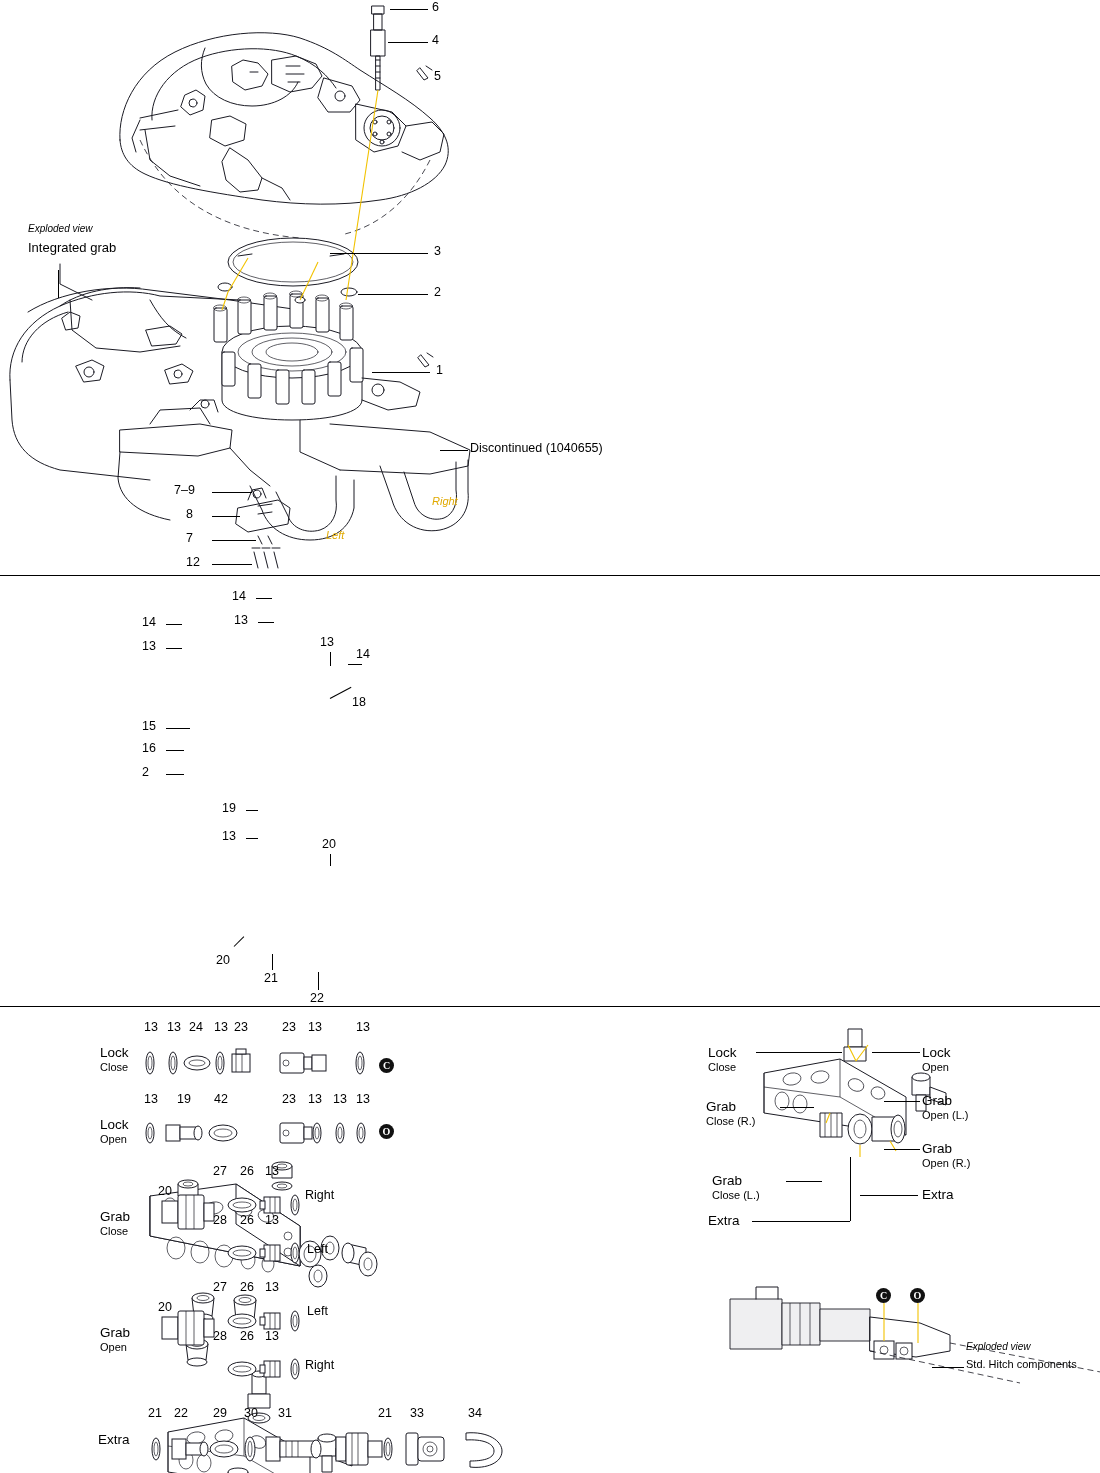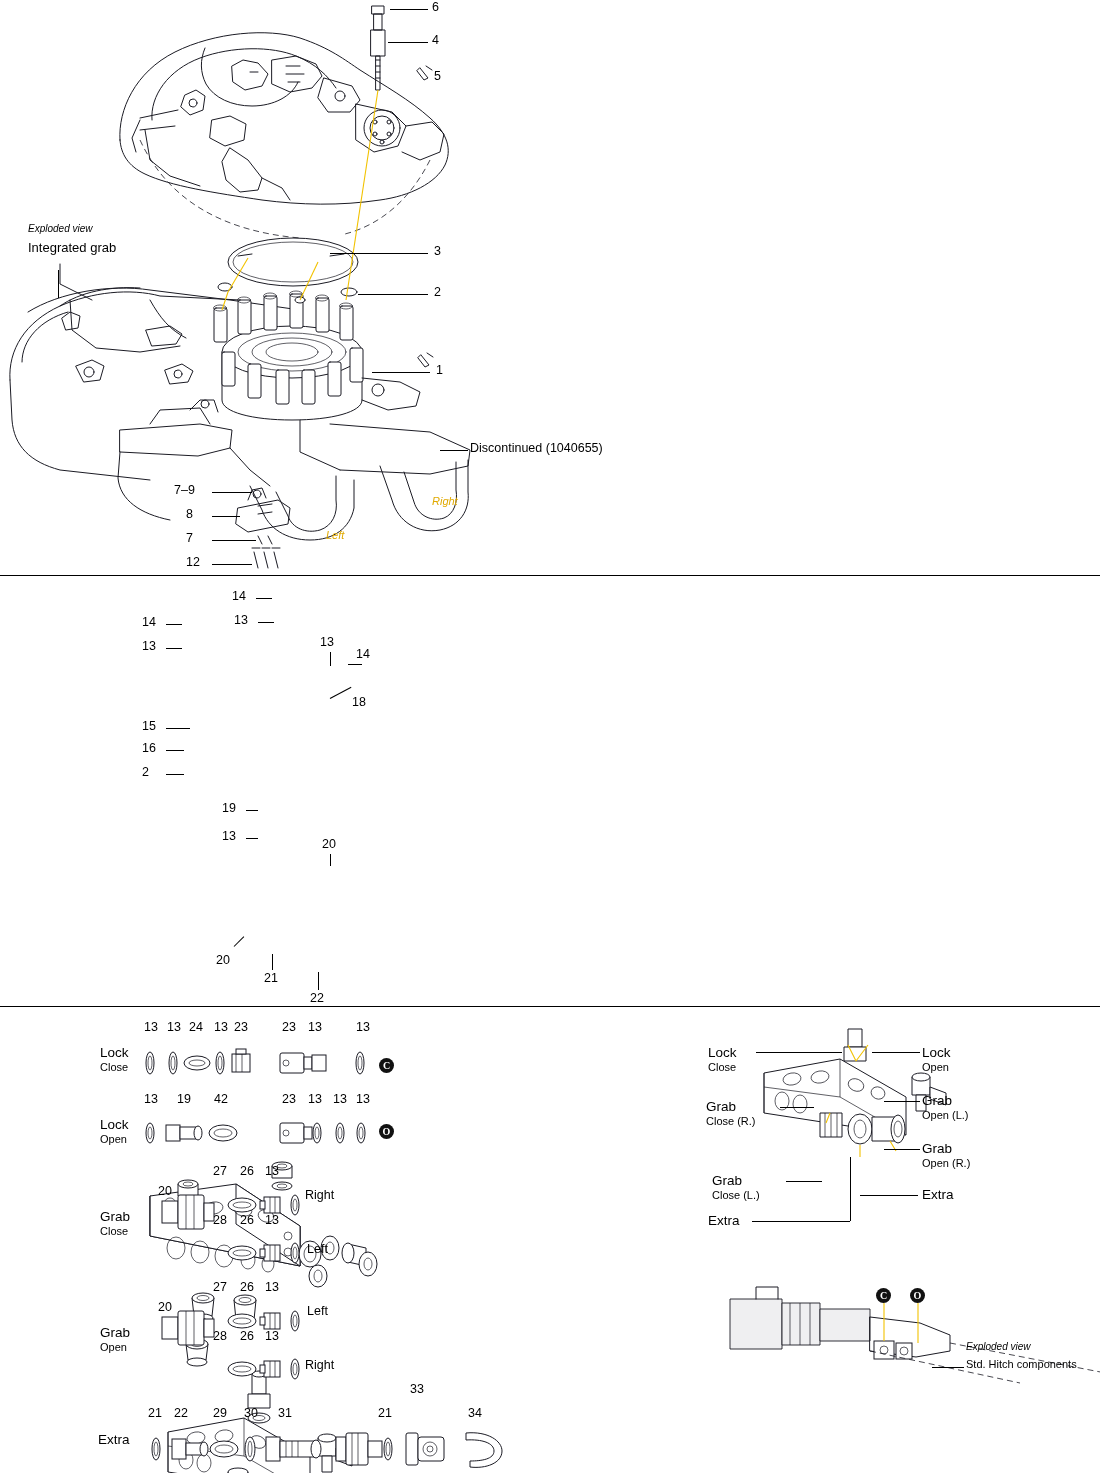--- a/index.html
+++ b/index.html
@@ -489,21 +489,21 @@
   <div class="grpname" style="left:98px;top:425px;">
     <span style="font-size:13.5px;">Extra</span>
   </div>
   <div class="lbl" style="left:148px;top:400px;">21</div>
   <div class="lbl" style="left:174px;top:400px;">22</div>
   <div class="lbl" style="left:213px;top:400px;">29</div>
   <div class="lbl" style="left:244px;top:400px;">30</div>
   <div class="lbl" style="left:278px;top:400px;">31</div>
   <div class="lbl" style="left:336px;top:400px;margin-top:39px;">32</div>
   <div class="lbl" style="left:378px;top:400px;">21</div>
-  <div class="lbl" style="left:410px;top:376px;">33</div>
+  <div class="lbl" style="left:410px;top:400px;">33</div>
   <div class="lbl" style="left:468px;top:400px;">34</div>
 
   <svg width="560" height="70" style="left:120px;top:412px;">
     <ellipse class="g-fill" cx="36" cy="30" rx="4" ry="11"></ellipse>
       <ellipse class="g-thin" cx="36" cy="30" rx="2" ry="7"></ellipse>
     <rect class="g-fill" x="52" y="20" width="14" height="20"></rect>
     <rect class="g-fill" x="66" y="24" width="18" height="12"></rect>
     <ellipse class="g-fill" cx="84" cy="30" rx="4" ry="7"></ellipse>
     <ellipse class="g-fill" cx="104" cy="30" rx="14" ry="8"></ellipse>
       <ellipse class="g-thin" cx="104" cy="30" rx="9" ry="4"></ellipse>

